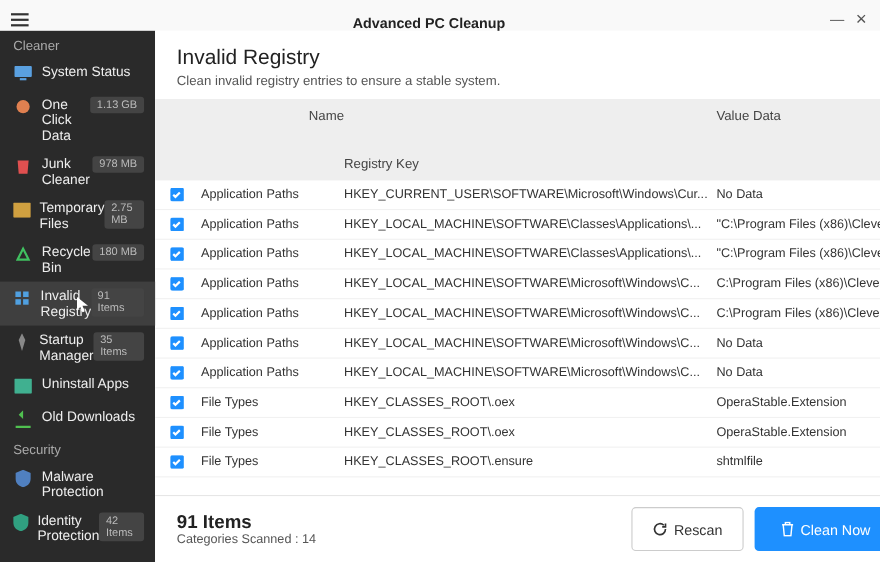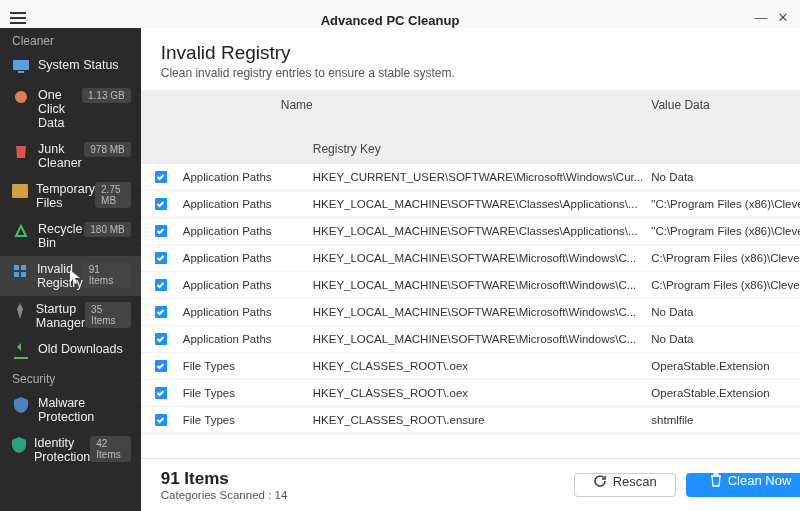--- a/index.html
+++ b/index.html
@@ -35,21 +35,21 @@
 .row { display: flex; align-items: center; padding: 7px 14px; font-size: 11.5px; color: #333; border-bottom: 1px solid #f1f1f1; }
 .row .c-chk { width: 28px; color: #1e90ff; font-size: 13px; display: flex; align-items: center; }
 .row .c-name { width: 130px; }
 .row .c-key { flex: 1; overflow: hidden; text-overflow: ellipsis; white-space: nowrap; padding-right: 8px; }
 .row .c-val { width: 170px; overflow: hidden; text-overflow: ellipsis; white-space: nowrap; }
 
 .bottombar { border-top: 1px solid #e6e6e6; padding: 10px 20px; display: flex; align-items: center; gap: 10px; }
 .bottombar .info { flex: 1; }
 .bottombar .info .count { font-size: 17px; font-weight: 700; color: #222; }
 .bottombar .info .cats { font-size: 11.5px; color: #555; }
-.btn { height: 24px; border-radius: 4px; font-size: 13px; display: flex; align-items: flex-start; gap: 6px; padding: 0 18px; cursor: pointer; }
+.btn { height: 40px; border-radius: 4px; font-size: 13px; display: flex; align-items: center; gap: 6px; padding: 0 18px; cursor: pointer; }
 .btn.rescan { background: #fff; border: 1px solid #ccc; color: #333; }
 .btn.clean { background: #1e90ff; color: #fff; border: none; padding: 0 24px; }
 svg { display: block; }
 .chk-icon { width: 12px; height: 12px; }
 .chk-icon rect { stroke: #1e90ff; fill: #1e90ff; }
 .chk-icon path { stroke: #fff; stroke-width: 2; fill: none; }
 </style>
 </head>
 <body>
 
@@ -132,20 +132,28 @@
     </div>
 
     <div class="item">
       <span class="ico">
           <svg width="14" height="16">
             <path d="M7 0l3 6-3 10-3-10z" fill="#888"></path>
           </svg>
         </span>
       <span class="label">Startup Manager</span>
       <span class="badge">35 Items</span>
+    </div>
+    <div class="item">
+      <span class="ico">
+          <svg width="16" height="14">
+            <rect width="16" height="14" rx="1" fill="#40b090"></rect>
+          </svg>
+        </span>
+      <span class="label">Uninstall Apps</span>
     </div>
     <div class="item">
       <span class="ico">
           <svg width="14" height="16">
             <path d="M7 0v8l-4-4M7 8l4-4M0 14h14v2H0z" fill="#50c050"></path>
           </svg>
         </span>
       <span class="label">Old Downloads</span>
     </div>
 

